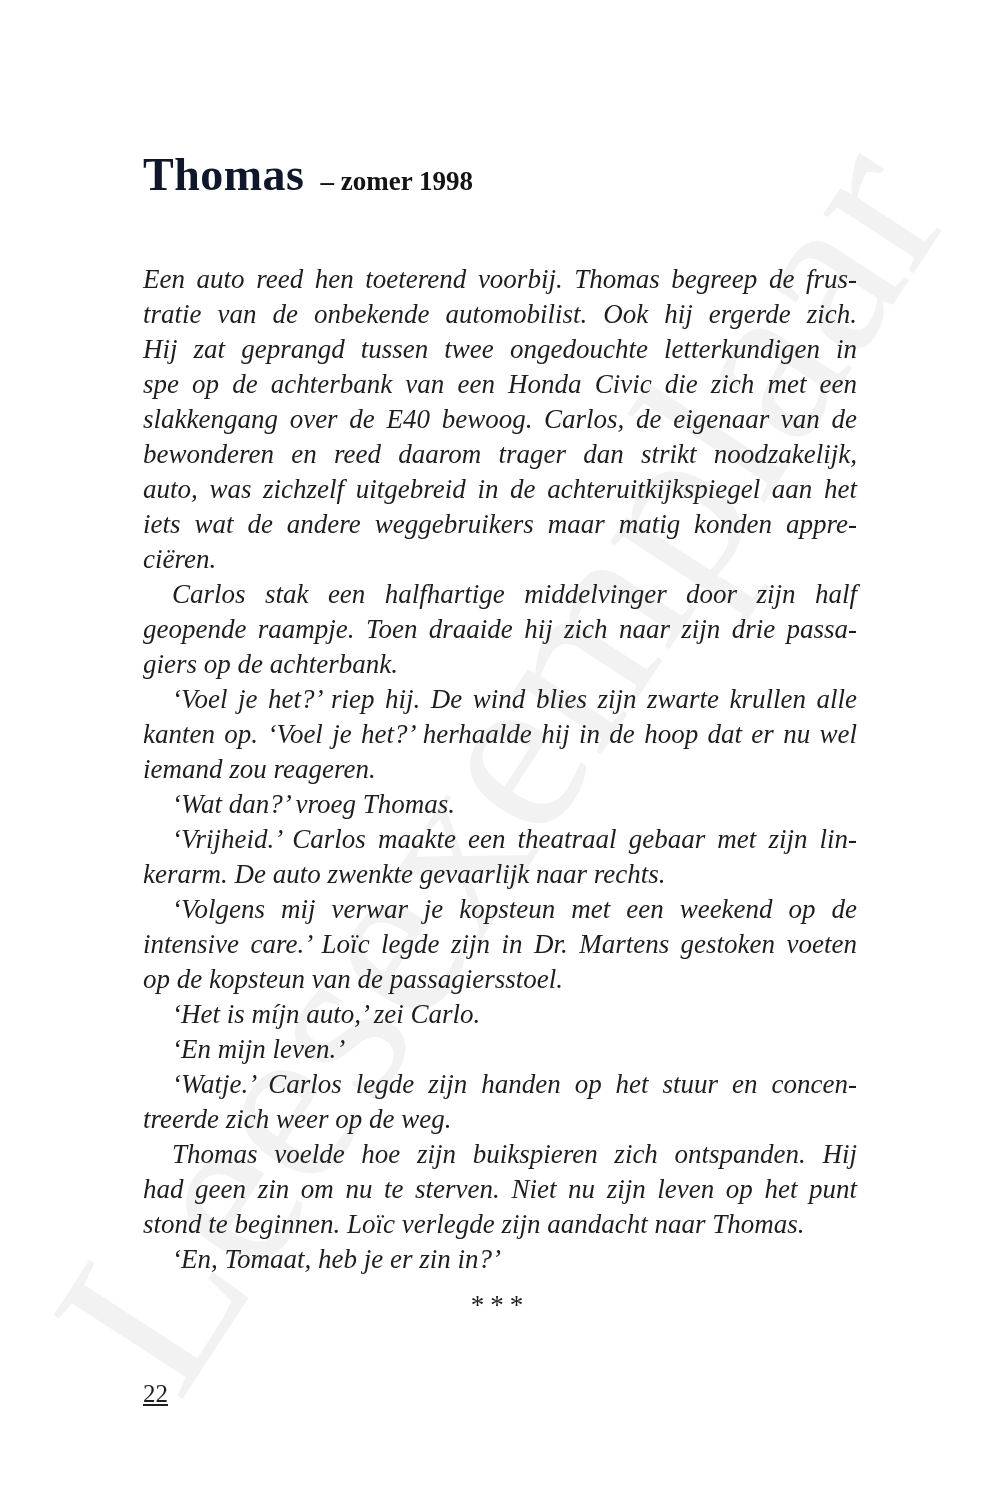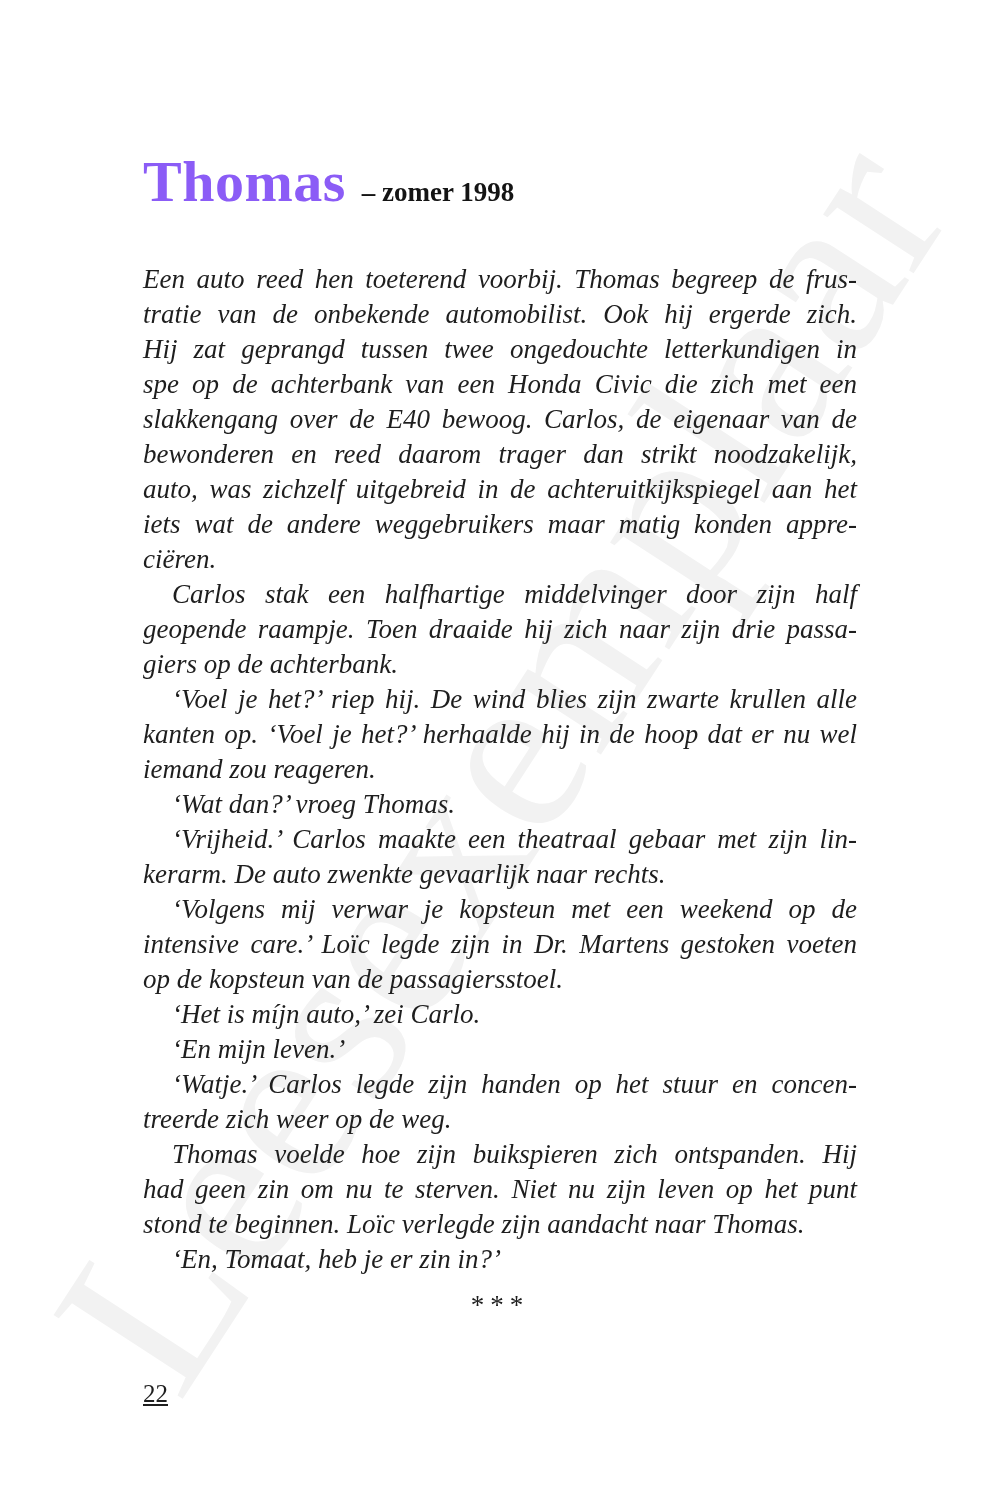--- a/index.html
+++ b/index.html
@@ -31,24 +31,24 @@
     pointer-events: none;
   }
   .chapter-header {
     position: absolute;
     left: 143px;
     top: 148px;
     z-index: 1;
     white-space: nowrap;
   }
   .chapter-title {
-    font-size: 58px;
+    font-size: 46px;
     font-weight: bold;
     letter-spacing: 0.5px;
-    color: #8b5cf6;
+    color: #0f172a;
   }
   .chapter-subtitle {
     font-size: 27px;
     font-weight: bold;
     margin-left: 16px;
     color: #141414;
   }
   .body-text {
     position: absolute;
     left: 143px;

